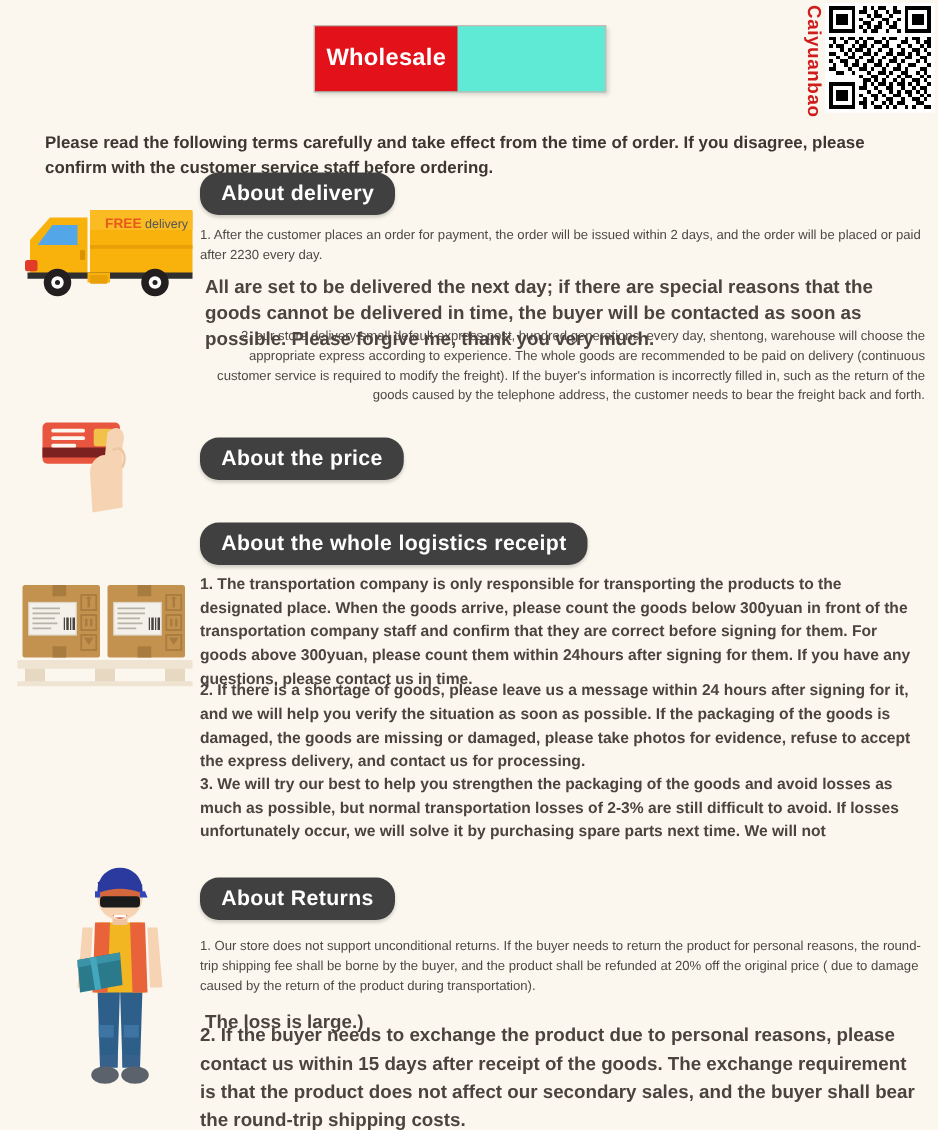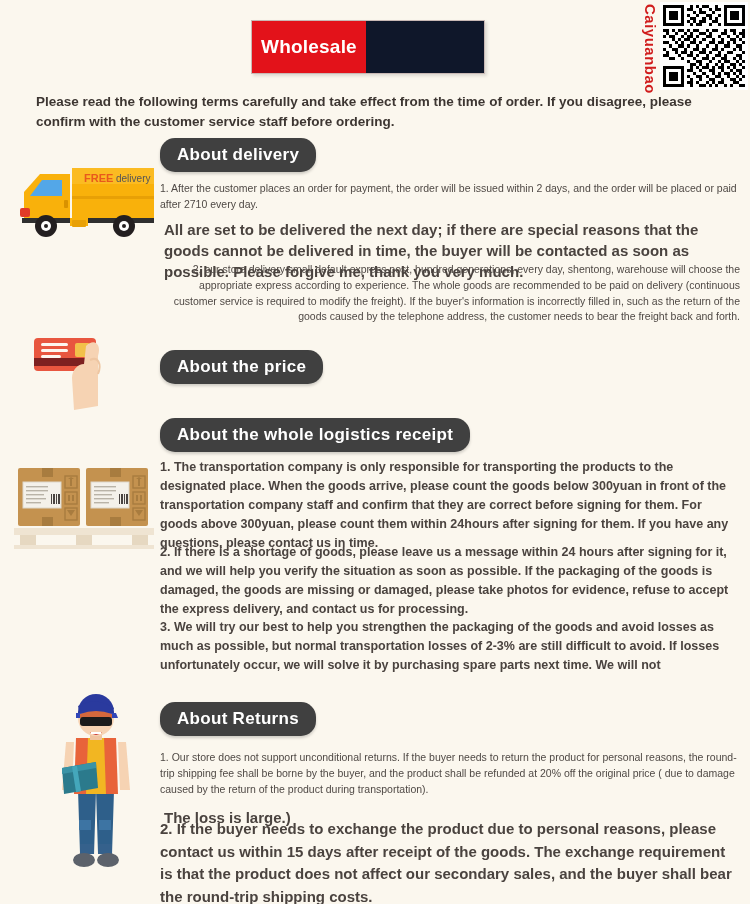--- a/index.html
+++ b/index.html
@@ -8,35 +8,35 @@
     background:#fbf7ee;
     font-family:"Liberation Sans", sans-serif;
     color:#4a4441;
     position:relative;
     overflow:hidden;
   }
   .page{position:relative;width:750px;height:904px;}
 
   
   .logo-wrap{position:absolute;left:251px;top:20px;width:232px;height:52px;
-    border:1px solid #c9b9b5;display:flex;background:#0f172a;
+    border:1px solid #c9b9b5;display:flex;background:#5eead4;
     box-shadow:2px 2px 3px rgba(0,0,0,.12);}
   .logo-left{background:#e3121a;color:#fff;flex:0 0 114px;display:flex;
     align-items:center;justify-content:center;font-weight:bold;font-size:19px;letter-spacing:.2px;}
   .logo-right{flex:1;display:flex;align-items:center;justify-content:center;
     color:#e3121a;font-weight:bold;font-size:19px;letter-spacing:.2px;}
 
   
   .qr{position:absolute;right:2px;top:2px;width:88px;height:88px;}
   .watermark{position:absolute;right:92px;top:4px;
     writing-mode:vertical-rl;color:#d01c1c;font-weight:bold;font-size:15px;
     letter-spacing:.5px;line-height:1;}
 
   
-  .intro{position:absolute;left:36px;top:92px;width:690px;
+  .intro{position:absolute;left:36px;top:104px;width:690px;
     font-size:13.5px;font-weight:bold;line-height:1.45;color:#3d3632;}
 
   
   .section{position:absolute;left:160px;width:580px;}
   .badge{display:inline-block;background:#404040;color:#fff;font-weight:bold;
     font-size:17px;padding:7px 17px;border-radius:15px;letter-spacing:.3px;
     box-shadow:0 2px 3px rgba(0,0,0,.18);}
   .p-small{font-size:10.5px;line-height:1.5;margin:9px 0 0 0;color:#4f4945;}
   .p-big{font-size:15px;font-weight:bold;line-height:1.42;margin:6px 0 0 4px;color:#4a433f;}
   .p-mid{font-size:12.5px;font-weight:bold;line-height:1.52;margin:0;color:#4a433f;}
@@ -272,21 +272,21 @@
         <circle cx="34" cy="74" r="2" fill="#231f20"></circle>
       <circle cx="112" cy="74" r="11" fill="#231f20"></circle>
         <circle cx="112" cy="74" r="5" fill="#fdfdfd"></circle>
         <circle cx="112" cy="74" r="2" fill="#231f20"></circle>
       <rect x="52" y="48" width="4" height="8" rx="1" fill="#d99200"></rect>
     </svg>
   </div>
 
   <div class="section" style="top:138px;">
     <span class="badge">About delivery</span>
-    <p class="p-small">1. After the customer places an order for payment, the order will be issued within 2 days, and the order will be placed or paid after 2710 every day.</p>
+    <p class="p-small">1. After the customer places an order for payment, the order will be issued within 2 days, and the order will be placed or paid after 2230 every day.</p>
     <p class="p-big">All are set to be delivered the next day; if there are special reasons that the goods cannot be delivered in time, the buyer will be contacted as soon as possible. Please forgive me, thank you very much.</p>
   </div>
 
   <div class="section" style="top:262px;text-align:right;">
     <p class="p-small" style="margin:0;">2, our store delivery small default express post, hundred generations, every day, shentong, warehouse will choose the appropriate express according to experience. The whole goods are recommended to be paid on delivery (continuous customer service is required to modify the freight). If the buyer's information is incorrectly filled in, such as the return of the goods caused by the telephone address, the customer needs to bear the freight back and forth.</p>
   </div>
 
   <div class="ill" style="left:28px;top:330px;width:108px;height:88px;">
     <svg viewBox="0 0 108 88" width="108" height="88">
       <rect x="6" y="8" width="62" height="33" rx="4" fill="#e8563f"></rect>

